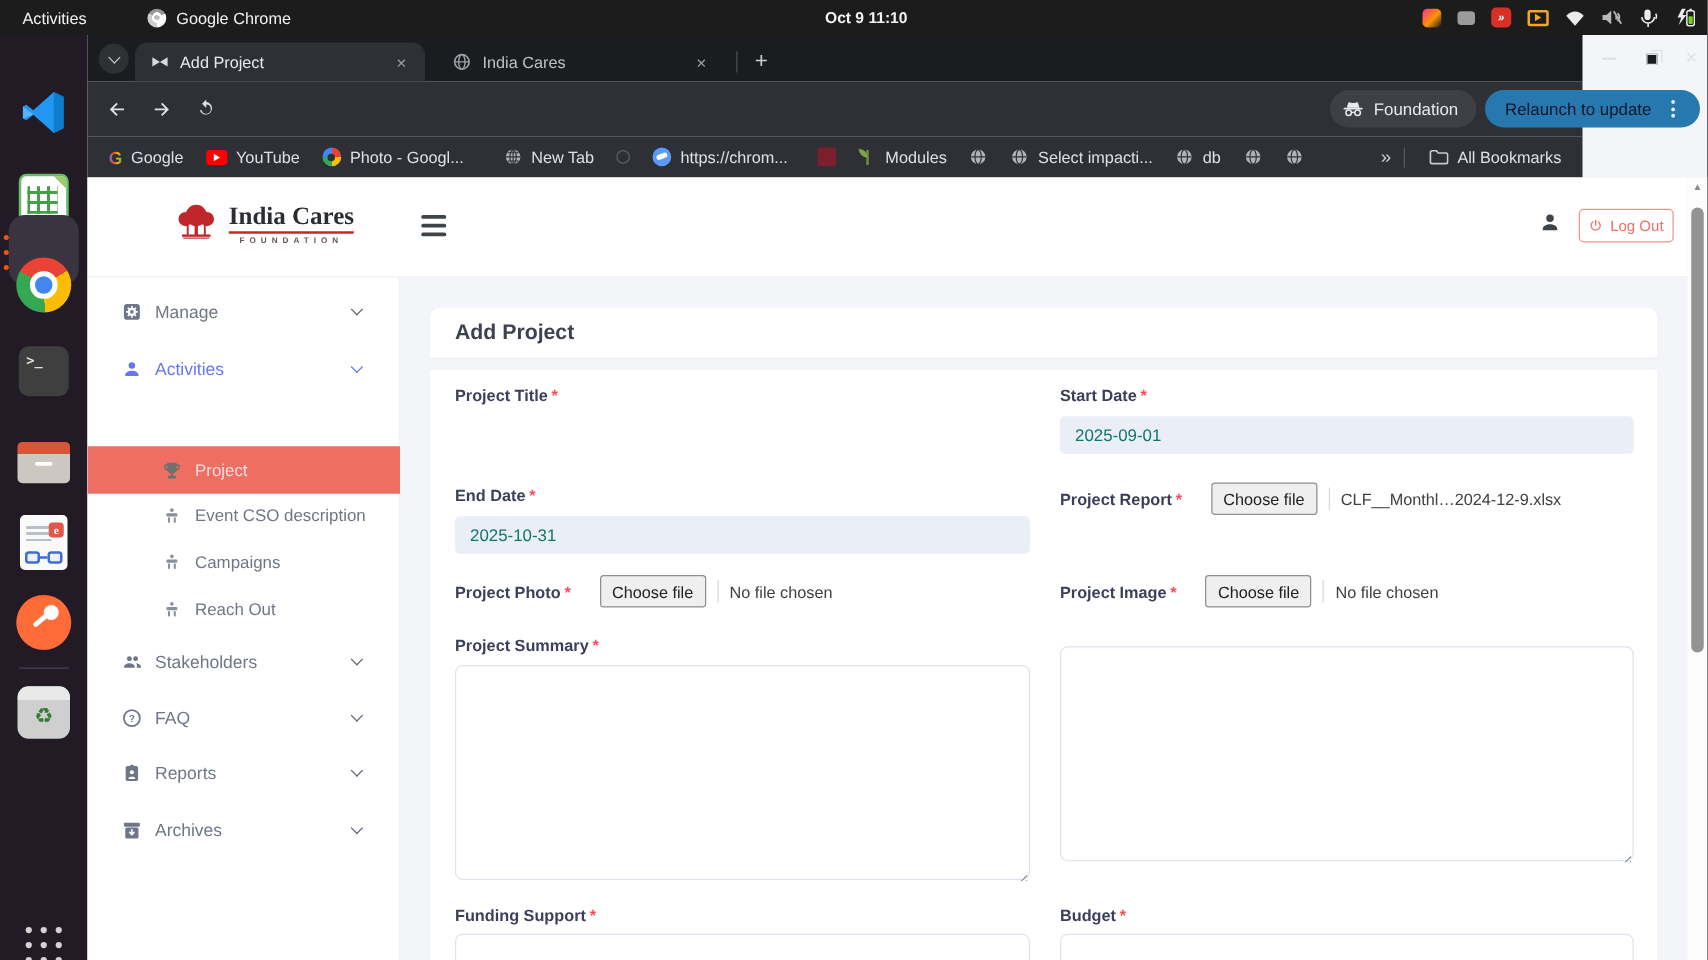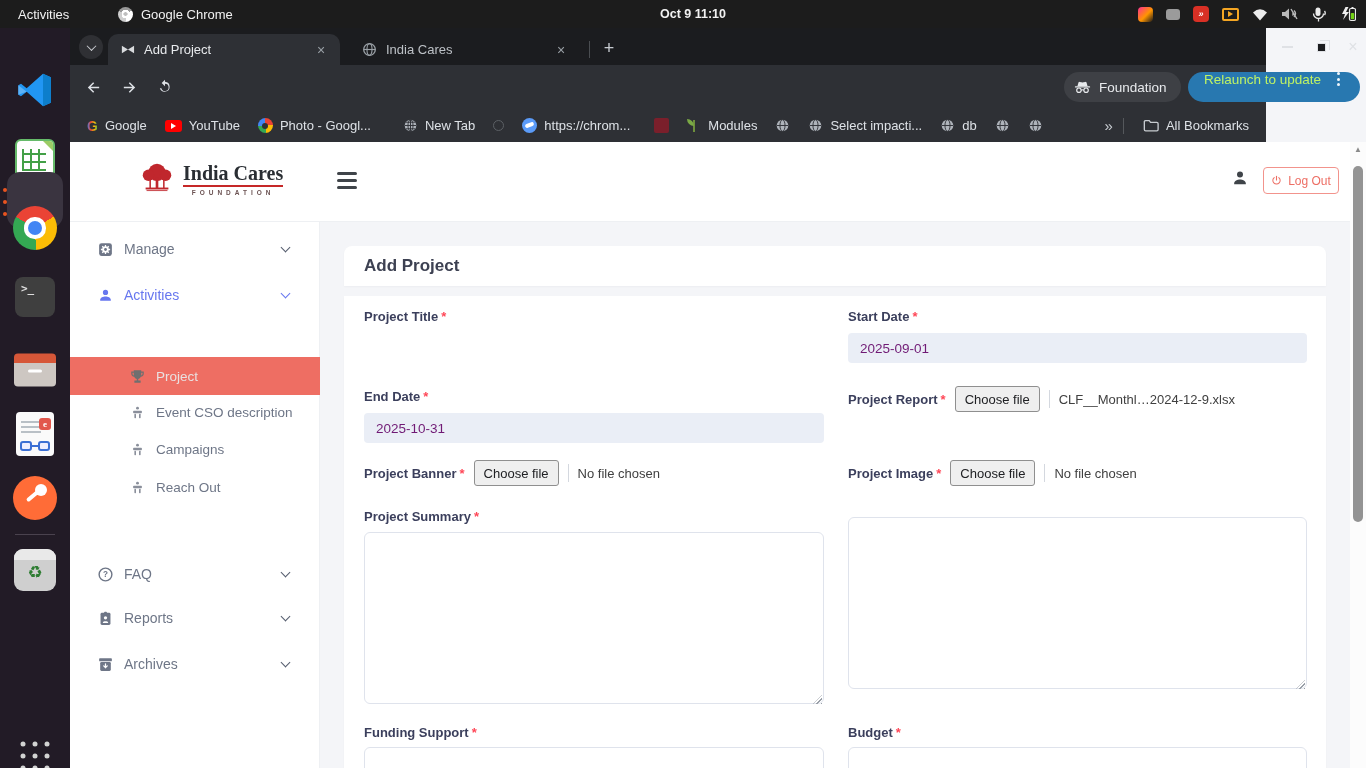--- a/index.html
+++ b/index.html
@@ -71,21 +71,21 @@
   .wc-rest i { width:9px; height:9px; border:1.6px solid #dfe1e5; display:block; position:relative; background:#1b1c1f; }
   .wc-rest i::before { content:""; position:absolute; left:2px; top:-4px; width:9px; height:9px; border:1.6px solid #dfe1e5; border-bottom:none; border-left:none; }
   .wc-close { font-size:16px; }
 
   .toolbar { position:absolute; left:0; top:37px; width:100%; height:44px; background:#2e3035; display:flex; align-items:center; }
   .nav-ic { width:28px; height:28px; display:flex; align-items:center; justify-content:center; border-radius:50%; }
   .omnibox { position:absolute; left:122px; top:7px; width:864px; height:30px; background:#1d1e21; border-radius:15px; display:flex; align-items:center; color:#dfe1e5; font-size:13.5px; }
   .omnibox .url { margin-left:12px; white-space:nowrap; }
   .omni-star { position:absolute; right:8px; top:5px; }
   .incog-chip { position:absolute; left:994px; top:7px; height:30px; padding:0 14px 0 10px; background:#3e4045; border-radius:15px; display:flex; align-items:center; gap:8px; color:#e8eaed; font-size:13.5px; }
-  .update-btn { position:absolute; left:1118px; top:7px; width:172px; height:30px; background:#2878b0; border-radius:15px; display:flex; color:#bef264; font-size:13.5px; padding-left:16px; gap:10px; }
+  .update-btn { position:absolute; left:1118px; top:7px; width:172px; height:30px; background:#2878b0; border-radius:15px; display:flex; align-items:center; color:#0f172a; font-size:13.5px; padding-left:16px; gap:10px; }
   .kebab { display:flex; flex-direction:column; gap:2.5px; margin-left:6px; }
   .kebab i { width:3px; height:3px; border-radius:50%; background:#eef5fb; }
 
   .bookmarksbar { position:absolute; left:0; top:81px; width:100%; height:33px; background:#2e3035; display:flex; align-items:center; color:#dde1e6; font-size:13px; }
   .bm { display:flex; align-items:center; gap:7px; padding:0 9px; height:24px; border-radius:12px; white-space:nowrap; }
   .bm-right { position:absolute; right:8px; top:0; height:33px; display:flex; align-items:center; gap:10px; }
   .bm-sep { width:1px; height:16px; background:#55585c; }
   .yt-ic { width:17px; height:12px; background:#f00; border-radius:3px; position:relative; }
   .yt-ic::before { content:""; position:absolute; left:6.5px; top:3px; border-left:5px solid #fff; border-top:3px solid transparent; border-bottom:3px solid transparent; }
   .photos-ic { width:15px; height:15px; border-radius:50%; background:conic-gradient(#ea4335 0 25%,#fbbc05 25% 50%,#34a853 50% 75%,#4285f4 75% 100%); position:relative; }
@@ -127,23 +127,23 @@
   .snav.selected .lbl { color:#e9e0e0; }
   .snav.selected .ic { color:#6f6f6f; }
 
   .site-main { position:absolute; left:250px; top:80px; width:1030px; height:546px; }
   .title-card { position:absolute; left:24px; top:24px; width:982px; height:40px; background:#fff; border-radius:8px 8px 0 0; box-shadow:0 1px 2px rgba(40,40,70,.04); display:flex; align-items:center; }
   .page-title { margin-left:20px; font-size:17px; font-weight:700; color:#3d4152; }
   .form-card { position:absolute; left:24px; top:74px; width:982px; height:520px; background:#fff; border-radius:0 0 8px 8px; box-shadow:0 1px 2px rgba(40,40,70,.04); }
   .f-label { font-size:13px; font-weight:700; color:#3b3f5c; }
   .req { color:#ff4757; margin-left:3px; }
   .txt-input { width:100%; height:38px; border:1px solid #dfe3ec; border-radius:6px; margin-top:7px; padding:0 12px; font-size:13.5px; color:#3b3f5c; font-family:"Liberation Sans",sans-serif; background:#fff; outline:none; }
-  .date-input { width:100%; height:30px; border:none; border-radius:4px; margin-top:9px; padding:0 12px; font-size:13.5px; color:#701a75; background:#eaeef6; font-family:"Liberation Sans",sans-serif; outline:none; }
+  .date-input { width:100%; height:30px; border:none; border-radius:4px; margin-top:9px; padding:0 12px; font-size:13.5px; color:#0f766e; background:#eaeef6; font-family:"Liberation Sans",sans-serif; outline:none; }
   .file-row { display:flex; align-items:center; gap:9px; }
-  .choose-btn { height:26px; padding:0 9px; background:#efefef; border:1px solid #8f8f8f; border-radius:3px; font-size:13px; color:#202124; font-family:"Liberation Sans",sans-serif; font-weight:400; }
+  .choose-btn { height:26px; padding:0 9px; background:#efefef; border:1px solid #8f8f8f; border-radius:3px; font-size:13px; color:#202124; font-family:"Liberation Sans",sans-serif; font-weight:400;margin-left:14px; }
   .file-div { width:1px; height:18px; background:#d4d8df; }
   .file-txt { font-size:13px; color:#404040; white-space:nowrap; }
   .ta-wrap { position:relative; margin-top:8px; }
   .ta { width:100%; height:172px; border:1px solid #dfe3ec; border-radius:6px; resize:none; outline:none; font-family:"Liberation Sans",sans-serif; font-size:13px; padding:8px 10px; color:#3b3f5c; background:#fff; }
   .ta-grip { position:absolute; right:2px; bottom:4px; width:9px; height:9px;
     background:repeating-linear-gradient(135deg, transparent 0 2px, #9aa0a8 2px 3.2px);
     clip-path:polygon(100% 0, 100% 100%, 0 100%); }
 </style>
 </head>
 <body>
@@ -516,20 +516,32 @@
           <span class="ic">
             <svg width="15" height="15" viewBox="0 0 24 24" fill="#8a8f9b">
                 <circle cx="12" cy="5" r="2.3"></circle>
                 <rect x="5" y="9" width="14" height="4" rx="1.2"></rect>
                 <rect x="7" y="14" width="2.6" height="7" rx="1"></rect>
                 <rect x="14.4" y="14" width="2.6" height="7" rx="1"></rect>
               </svg>
           </span>
           <span class="lbl">Reach Out</span>
         </div>
+        <div class="snav" style="top:285px;height:44px">
+          <span class="ic">
+            <svg width="18" height="17" viewBox="0 0 24 24" fill="#6e7687">
+                <circle cx="8.5" cy="8.5" r="2.8"></circle>
+                <circle cx="15.5" cy="8.5" r="2.8"></circle>
+                <path d="M2.5 17.5c0-2.6 3.5-4 6-4s6 1.4 6 4v1h-12z"></path>
+                <path d="M16 13.6c2.2.3 5.5 1.5 5.5 3.9v1H16.8a4.6 4.6 0 0 0-.8-4.9z"></path>
+              </svg>
+          </span>
+          <span class="lbl">Stakeholders</span>
+          <span class="chev2"></span>
+        </div>
         <div class="snav" style="top:330px;height:44px">
           <span class="ic">
             <svg width="17" height="17" viewBox="0 0 24 24">
                 <circle cx="12" cy="12" r="9" fill="none" stroke="#6e7687" stroke-width="2"></circle>
                 <text x="12" y="16.2" text-anchor="middle" font-size="11.5" font-weight="700" fill="#6e7687" font-family="Liberation Sans, sans-serif">?</text>
               </svg>
           </span>
           <span class="lbl">FAQ</span>
           <span class="chev2"></span>
         </div>
@@ -579,21 +591,21 @@
           </div>
 
           <div class="abs file-row" style="left:504px;top:90px;height:26px">
             <span class="f-label"><span>Project Report</span><span class="req">*</span></span>
             <button class="choose-btn">Choose file</button>
             <span class="file-div"></span>
             <span class="file-txt">CLF__Monthl…2024-12-9.xlsx</span>
           </div>
 
           <div class="abs file-row" style="left:20px;top:164px;height:26px">
-            <span class="f-label"><span>Project Banner</span><span class="req">*</span></span>
+            <span class="f-label"><span>Project Photo</span><span class="req">*</span></span>
             <button class="choose-btn">Choose file</button>
             <span class="file-div"></span>
             <span class="file-txt">No file chosen</span>
           </div>
 
           <div class="abs file-row" style="left:504px;top:164px;height:26px">
             <span class="f-label"><span>Project Image</span><span class="req">*</span></span>
             <button class="choose-btn">Choose file</button>
             <span class="file-div"></span>
             <span class="file-txt">No file chosen</span>

